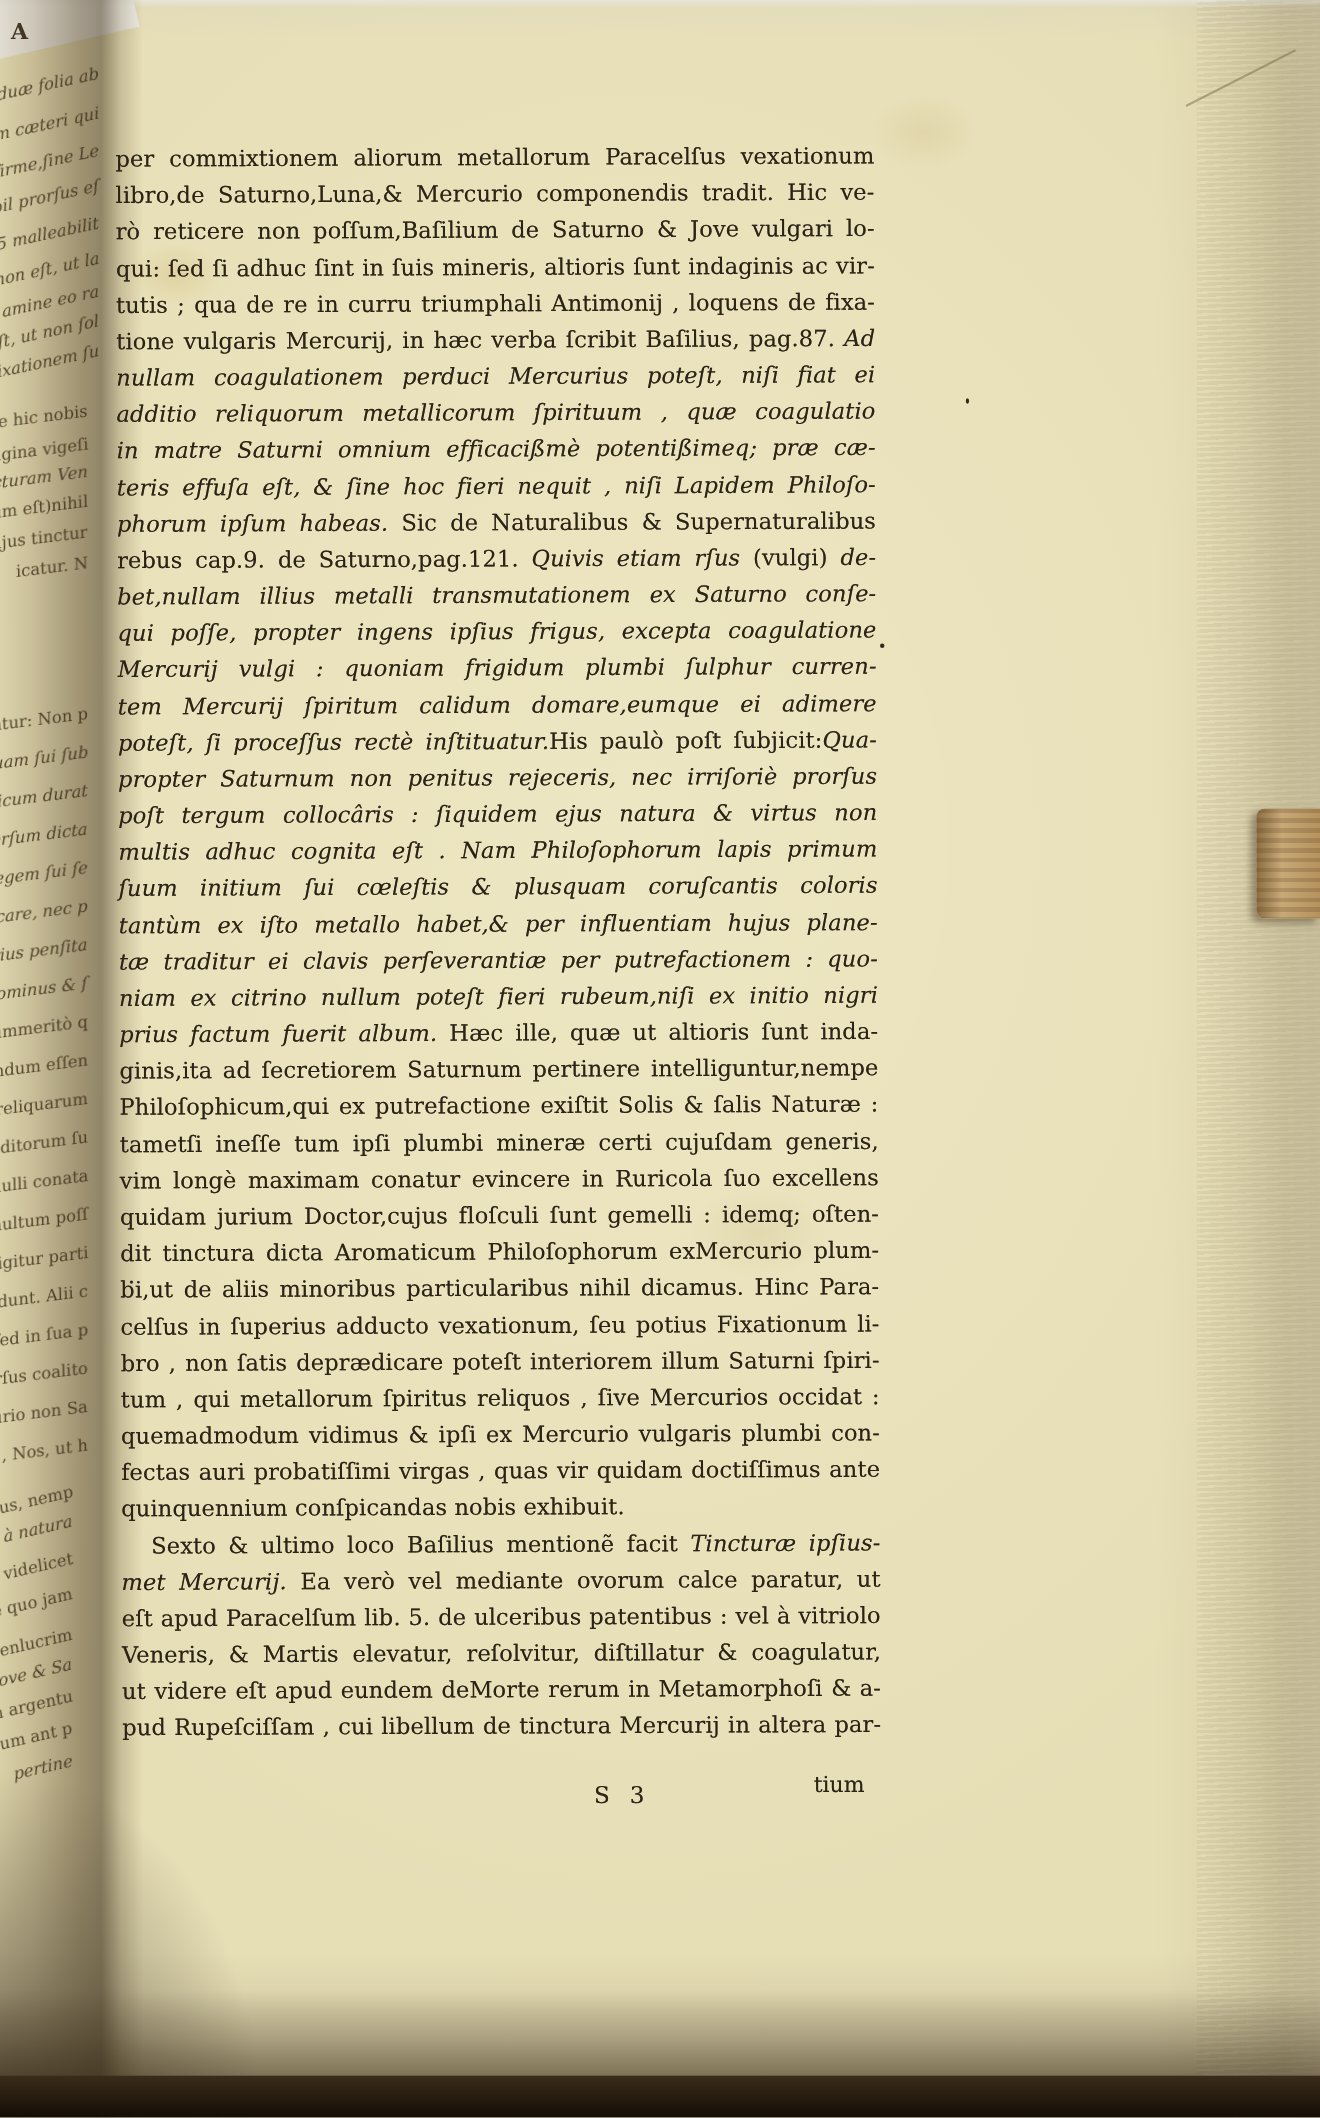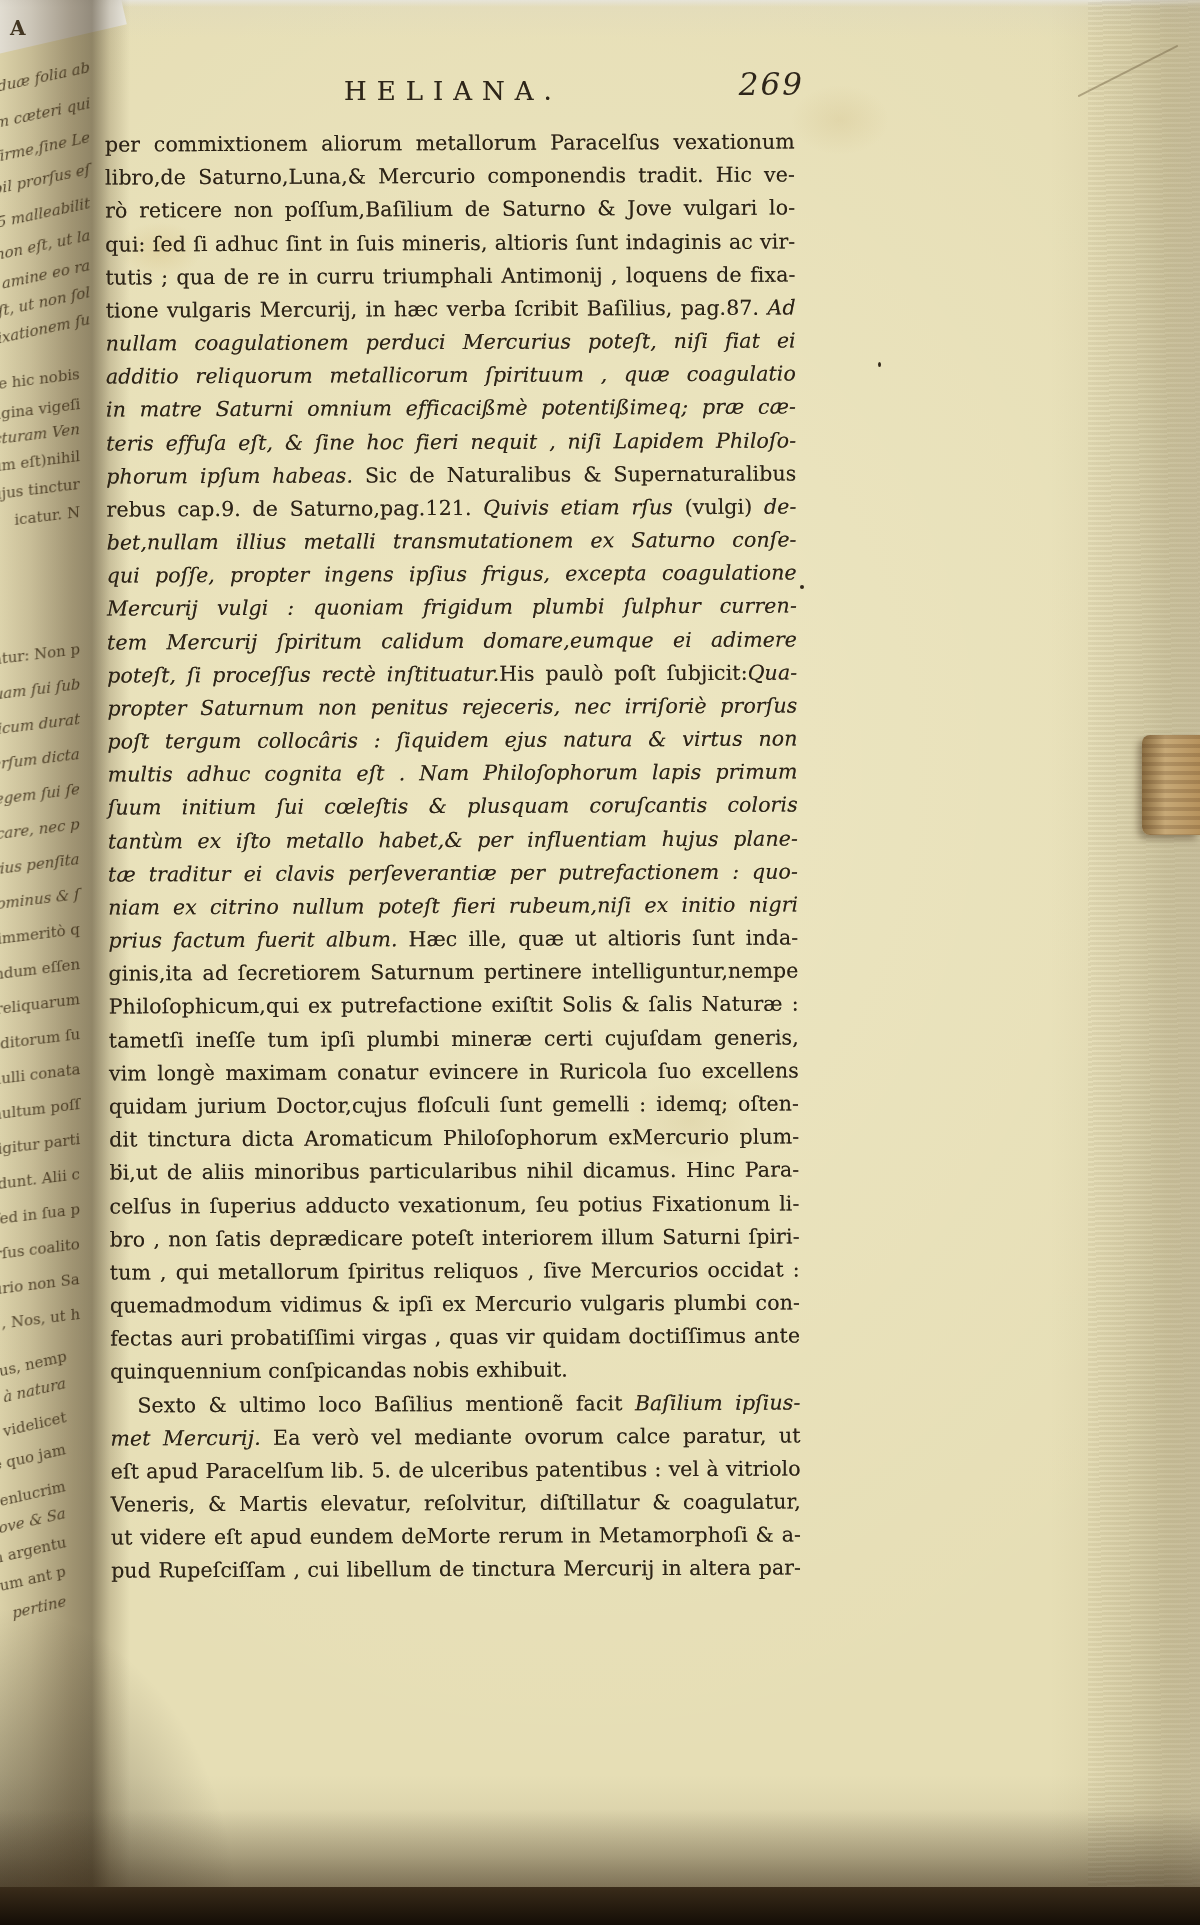--- a/index.html
+++ b/index.html
@@ -131,24 +131,20 @@
       <div class="marg-item" style="top: 1408px; right: 30px; transform: rotate(-13deg) skewX(-6deg);">rû videlicet</div>
       <div class="marg-item" style="top: 1440px; right: 30px; transform: rotate(-13deg) skewX(-6deg);">, de quo jam</div>
       <div class="marg-item" style="top: 1477px; right: 30px; transform: rotate(-13deg) skewX(-6deg);">enlucrim</div>
       <div class="marg-item it" style="top: 1504px; right: 30px; transform: rotate(-13deg) skewX(-6deg);">Jove &amp; Sa</div>
       <div class="marg-item" style="top: 1533px; right: 30px; transform: rotate(-13deg) skewX(-6deg);">in argentu</div>
       <div class="marg-item" style="top: 1562px; right: 30px; transform: rotate(-13deg) skewX(-6deg);">um ant p</div>
       <div class="marg-item it" style="top: 1592px; right: 30px; transform: rotate(-13deg) skewX(-6deg);">pertine</div>
     </div>
   <div class="gutter-shade"></div>
 
-  <div class="header-row">
-    <div class="page-title">HELIANA.</div>
-    <div class="page-number">269</div>
-  </div>
 
   <div class="body-text">
       <div class="line"><span class="ro">per commixtionem aliorum metallorum Paracelſus vexationum</span></div>
       <div class="line"><span class="ro">libro,de Saturno,Luna,&amp; Mercurio componendis tradit.  Hic ve-</span></div>
       <div class="line"><span class="ro">rò reticere non poſſum,Baſilium de Saturno &amp; Jove vulgari lo-</span></div>
       <div class="line"><span class="ro">qui: ſed ſi adhuc ſint in ſuis mineris, altioris ſunt indaginis ac vir-</span></div>
       <div class="line"><span class="ro">tutis ; qua de re in curru triumphali Antimonij , loquens de fixa-</span></div>
       <div class="line"><span class="ro">tione vulgaris Mercurij, in hæc verba ſcribit Baſilius, pag.87.  </span><span class="it">Ad</span></div>
       <div class="line"><span class="it">nullam coagulationem perduci Mercurius poteſt, niſi fiat ei</span></div>
       <div class="line"><span class="it">additio reliquorum metallicorum ſpirituum , quæ coagulatio</span></div>
@@ -175,28 +171,32 @@
       <div class="line"><span class="ro">vim longè maximam conatur evincere in Ruricola ſuo excellens</span></div>
       <div class="line"><span class="ro">quidam jurium Doctor,cujus floſculi ſunt gemelli : idemq; oſten-</span></div>
       <div class="line"><span class="ro">dit tinctura dicta Aromaticum Philoſophorum exMercurio plum-</span></div>
       <div class="line"><span class="ro">bi,ut de aliis minoribus particularibus nihil dicamus.  Hinc Para-</span></div>
       <div class="line"><span class="ro">celſus in ſuperius adducto vexationum, ſeu potius Fixationum li-</span></div>
       <div class="line"><span class="ro">bro , non ſatis deprædicare poteſt interiorem illum Saturni ſpiri-</span></div>
       <div class="line"><span class="ro">tum , qui metallorum ſpiritus reliquos , ſive Mercurios occidat :</span></div>
       <div class="line"><span class="ro">quemadmodum vidimus &amp; ipſi ex Mercurio vulgaris plumbi con-</span></div>
       <div class="line"><span class="ro">fectas auri probatiſſimi virgas , quas vir quidam doctiſſimus ante</span></div>
       <div class="line nj"><span class="ro">quinquennium conſpicandas nobis exhibuit.</span></div>
-      <div class="line ind"><span class="ro">Sexto &amp; ultimo loco Baſilius mentionẽ facit </span><span class="it">Baſilium ipſius-</span></div>
+      <div class="line ind"><span class="ro">Sexto &amp; ultimo loco Baſilius mentionẽ facit </span><span class="it">Tincturæ ipſius-</span></div>
       <div class="line"><span class="it">met Mercurij.</span><span class="ro">  Ea verò vel mediante ovorum calce paratur, ut</span></div>
       <div class="line"><span class="ro">eſt apud Paracelſum lib. 5. de ulceribus patentibus :  vel à vitriolo</span></div>
       <div class="line"><span class="ro">Veneris, &amp; Martis elevatur, reſolvitur, diſtillatur &amp; coagulatur,</span></div>
       <div class="line"><span class="ro">ut videre eſt apud eundem deMorte rerum in Metamorphoſi &amp; a-</span></div>
       <div class="line"><span class="ro">pud Rupeſciſſam , cui libellum de tinctura Mercurij in altera par-</span></div>
     </div>
 
+  <div class="sig-row">
+    <div class="sig-mark"><span>S</span><span class="num">3</span></div>
+    <div class="catchword">tium</div>
+  </div>
 
   <div class="speck s1"></div>
   <div class="speck s2"></div>
   <div class="speck s3"></div>
 
   <div class="bookmark-tab"></div>
   <div class="bl-shadow"></div>
   <div class="bottom-fade"></div>
   <div class="bottom-strip"></div>
 </div>

